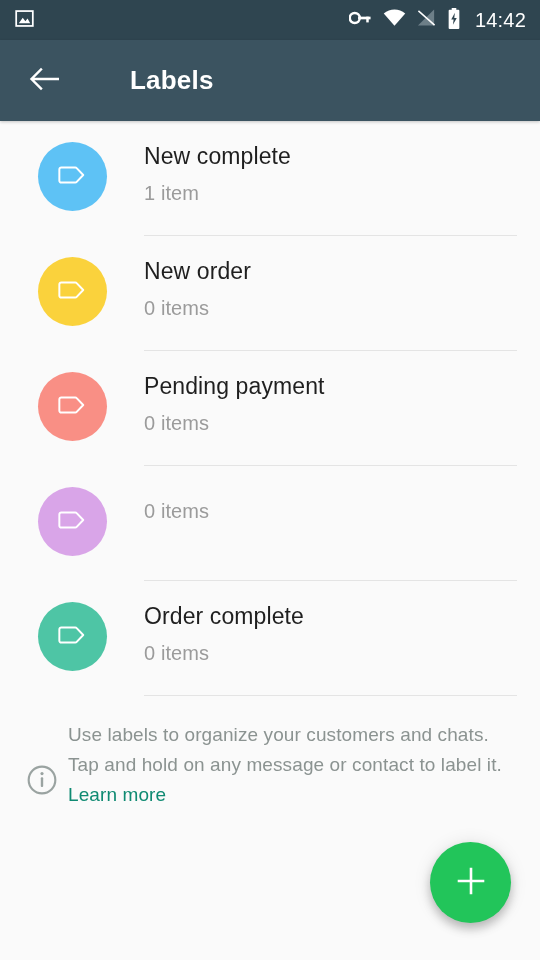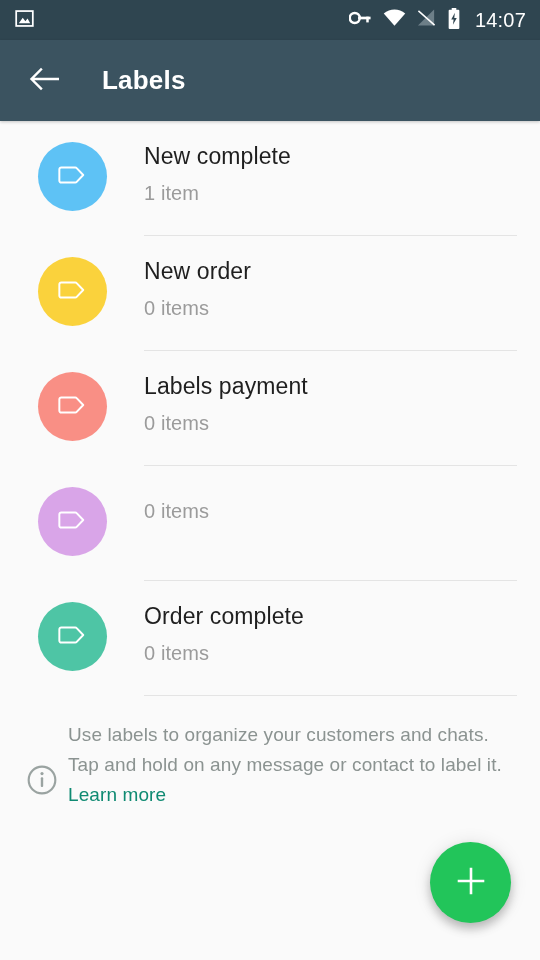--- a/index.html
+++ b/index.html
@@ -54,20 +54,21 @@
   .appbar {
     height: 81px;
     background: #3b5360;
     display: flex;
     align-items: center;
     padding-left: 24px;
     box-sizing: border-box;
     box-shadow: 0 1px 3px rgba(0,0,0,0.22);
     position: relative;
     z-index: 5;
+    gap: 28px;
   }
   .appbar .back {
     width: 40px;
     height: 40px;
     display: flex;
     align-items: center;
     justify-content: center;
     cursor: pointer;
   }
   .appbar .title {
@@ -210,21 +211,21 @@
           <path d="M18 0 L18 17 L1 17 Z" fill="#6d7f88"></path>
           <line x1="1.5" y1="1.5" x2="18.5" y2="16.5" stroke="#ffffff" stroke-width="1.6"></line>
         </svg>
       </span>
       <span class="sb-icon">
         <svg width="14" height="21" viewBox="0 0 14 22">
           <path d="M4.6 0 h4.8 v1.9 h2.2 a1 1 0 0 1 1 1 V21 a1 1 0 0 1 -1 1 H2.4 a1 1 0 0 1 -1 -1 V2.9 a1 1 0 0 1 1 -1 h2.2 Z" fill="#ffffff"></path>
           <path d="M7.9 5 L4.1 12 H6.6 L5.9 17.6 L9.9 10.4 H7.3 Z" fill="#2f4550"></path>
         </svg>
       </span>
-      <span class="sb-time">14:07</span>
+      <span class="sb-time">14:42</span>
     </div>
   </div>
 
   <div class="appbar" style="background: rgb(59, 83, 96);">
     <div class="back">
       <span>
         <svg width="30" height="26" viewBox="0 0 30 26">
           <path d="M29 13 H3.5 M12 3.5 L2.5 13 L12 22.5" fill="none" stroke="#ffffff" stroke-width="2.4" stroke-linecap="square"></path>
         </svg>
       </span>
@@ -272,21 +273,21 @@
       <div class="avatar-wrap">
         <div class="avatar" style="background: rgb(249, 143, 133);">
           <span>
             <svg width="30" height="24" viewBox="0 0 32 24">
               <path d="M4.5 4 H19.5 a2 2 0 0 1 1.5 0.7 L28 12 L21 19.3 a2 2 0 0 1 -1.5 0.7 H4.5 a2 2 0 0 1 -2 -2 V6 a2 2 0 0 1 2 -2 Z" fill="none" stroke="#ffffff" stroke-width="2.1" stroke-linejoin="round"></path>
             </svg>
           </span>
         </div>
       </div>
       <div class="row-body">
-        <div class="row-title">Labels payment</div>
+        <div class="row-title">Pending payment</div>
         <div class="row-sub">0 items</div>
         <div class="divider"></div>
       </div>
     </div>
 
     <div class="row">
       <div class="avatar-wrap">
         <div class="avatar" style="background: rgb(217, 165, 232);">
           <span>
             <svg width="30" height="24" viewBox="0 0 32 24">

